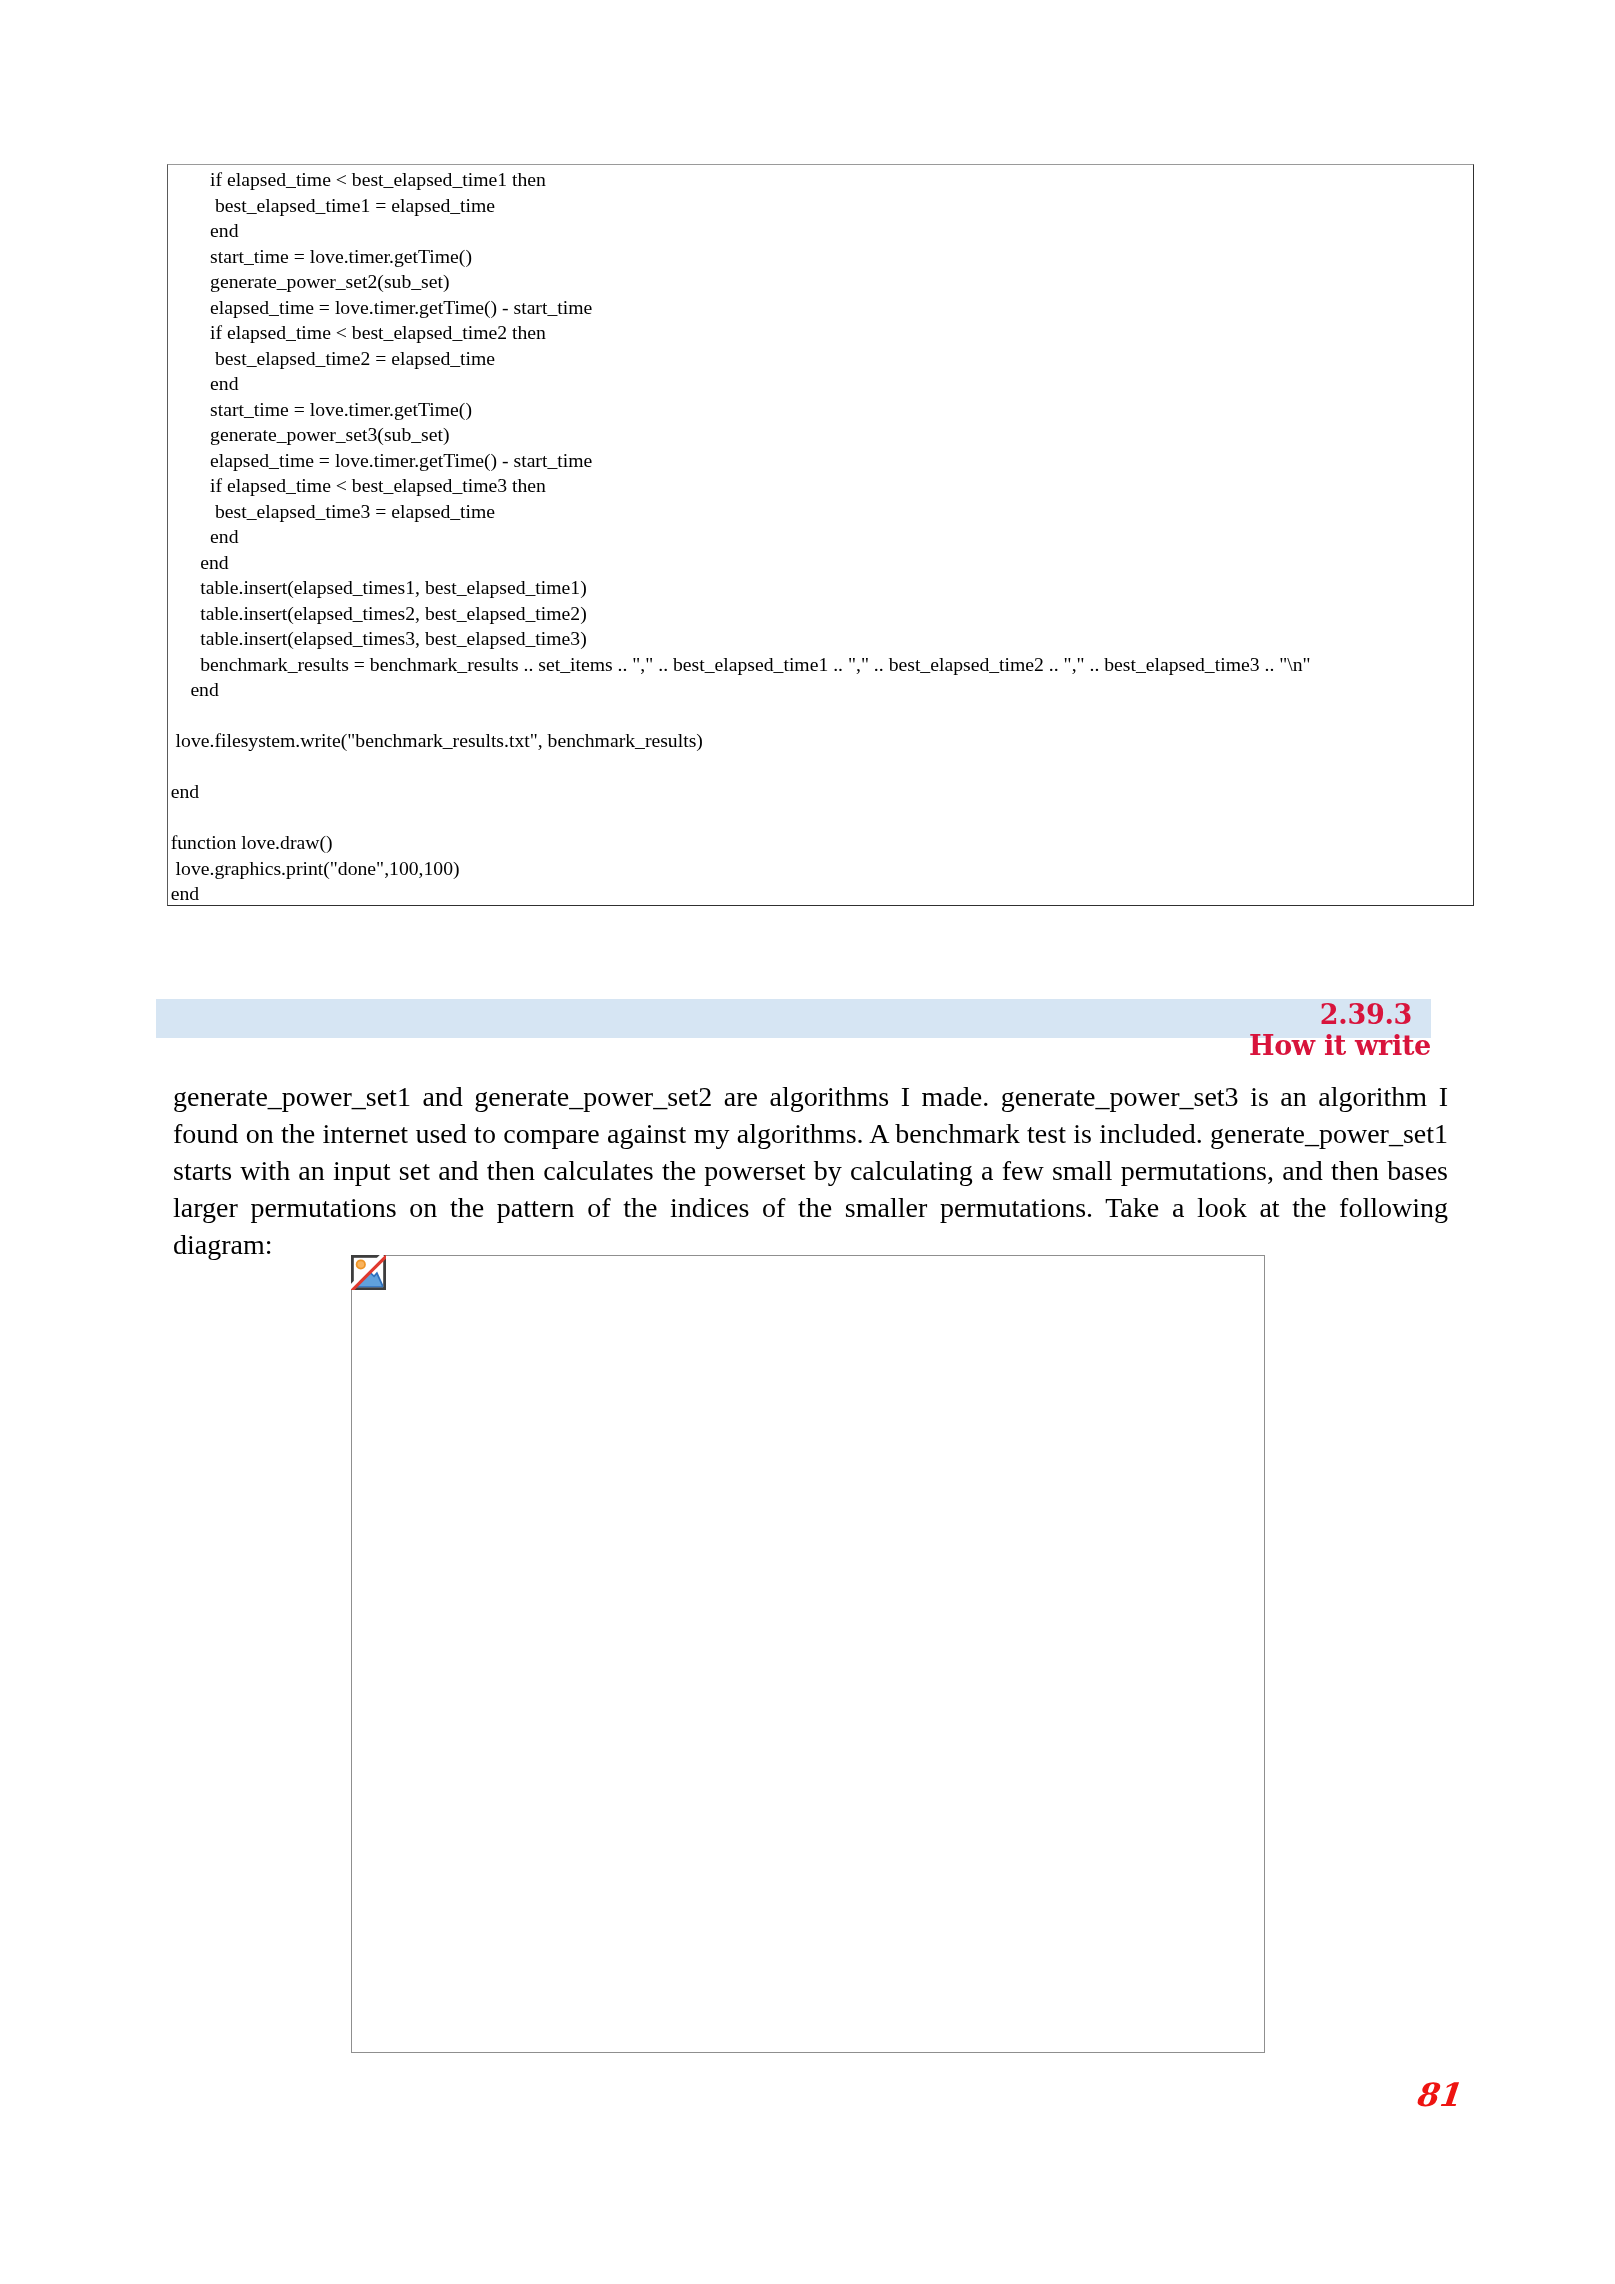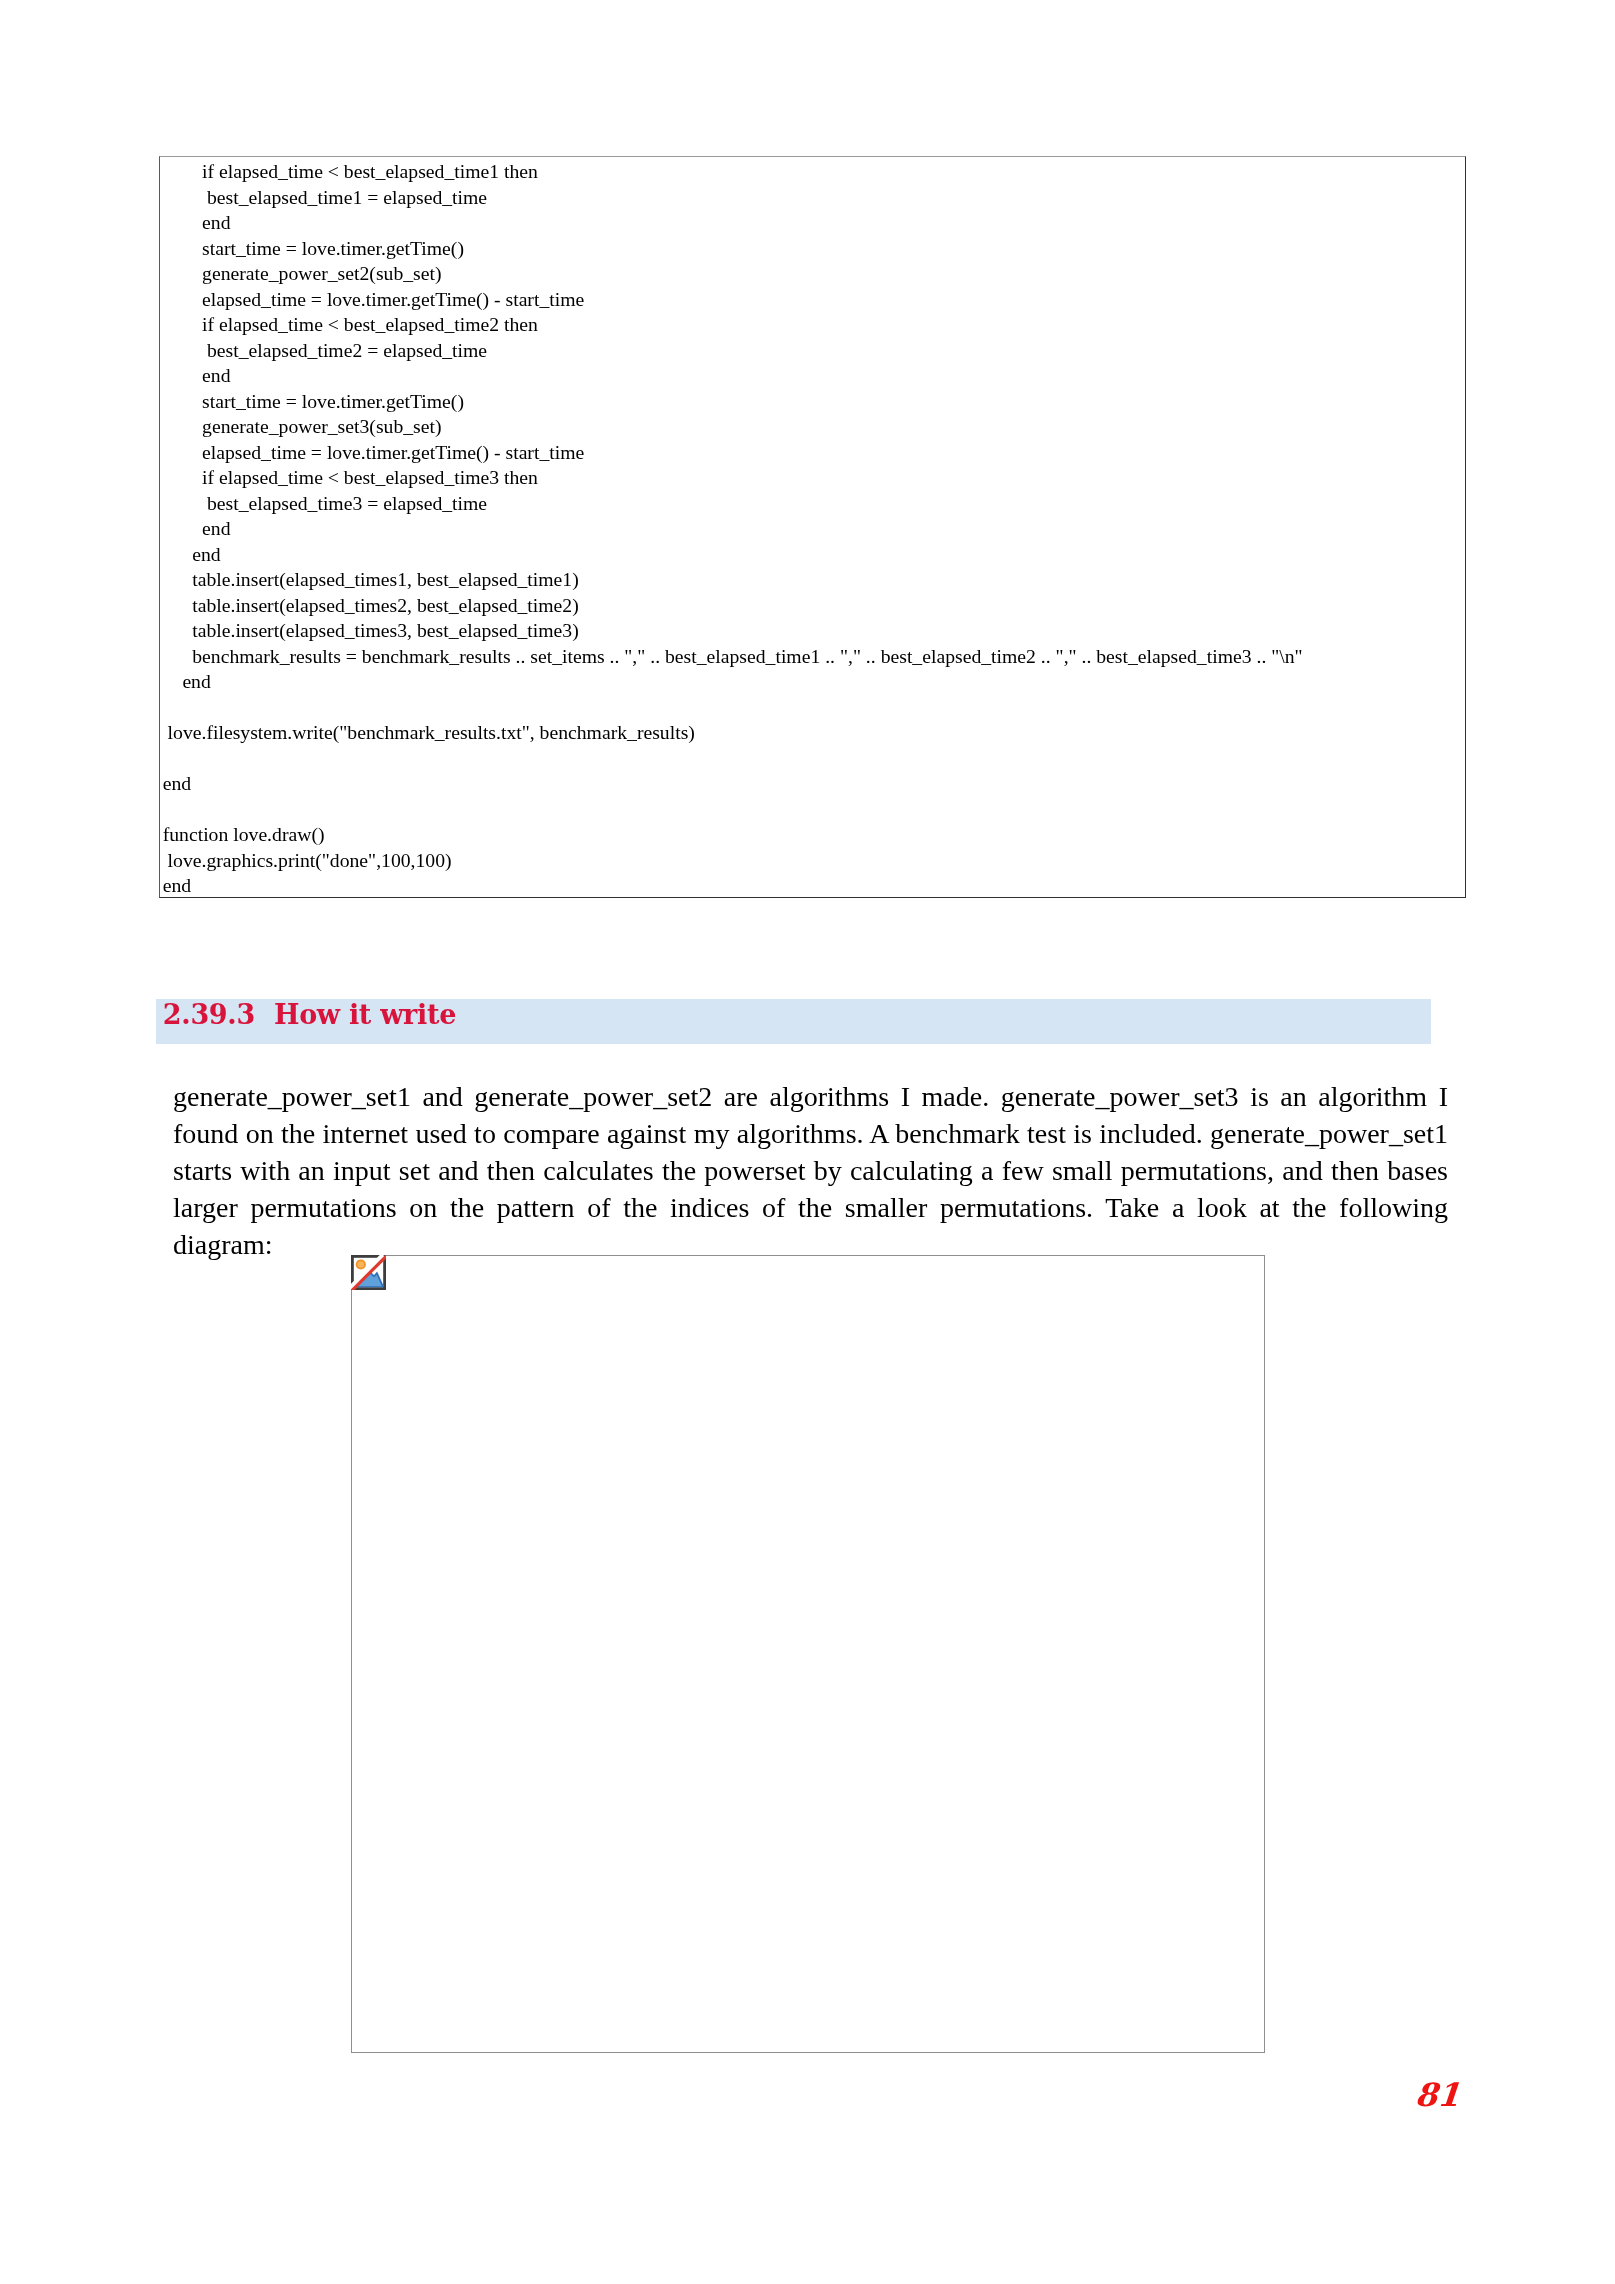--- a/index.html
+++ b/index.html
@@ -16,45 +16,46 @@
     width:1616px;height:2284px;
     background:#ffffff;
     overflow:hidden;
     font-family:"Liberation Serif", serif;
     color:#000;
   }
   .code-box{
     position:absolute;
     left:155px;top:152px;
     width:1307px;height:742px;
-    margin:4px;
+    margin:12px;
     border-style:solid;
     border-width:1.4px;
     border-color:#9a9a9a #303030 #303030 #5a5a5a;
     background:#ffffff;
     font-family:"Liberation Serif", serif;
     font-size:19.7px;
     line-height:25.5px;
     white-space:pre;
     overflow:hidden;
     padding:2px 0 0 2.7px;
   }
   .section-heading{
     position:absolute;
     left:156px;top:999px;
-    width:1275px;height:45px;
+    width:1275px;height:39px;
     background:var(--heading-bg);
     display:flex;
-    align-items:flex-start;
+    align-items:flex-end;
     font-family:"DejaVu Serif", serif;
     font-weight:700;
     font-size:27px;
     letter-spacing:-0.3px;
     color:var(--heading-text);
     padding-left:6.8px;
+    flex-direction:column;
   }
   .sec-num{margin-right:19px;}
   .body-para{
     position:absolute;
     left:156px;top:1061px;
     width:1275px;
     margin:17px;
     font-size:28px;
     line-height:37px;
     text-align:justify;

